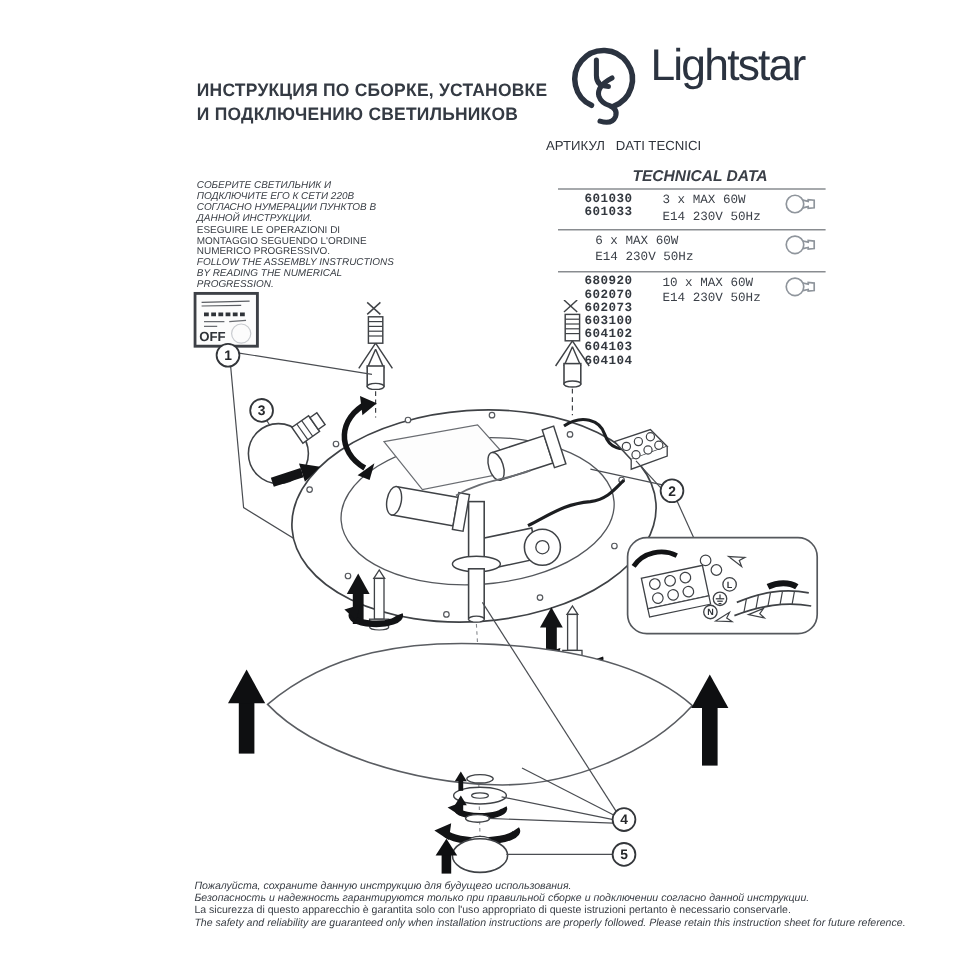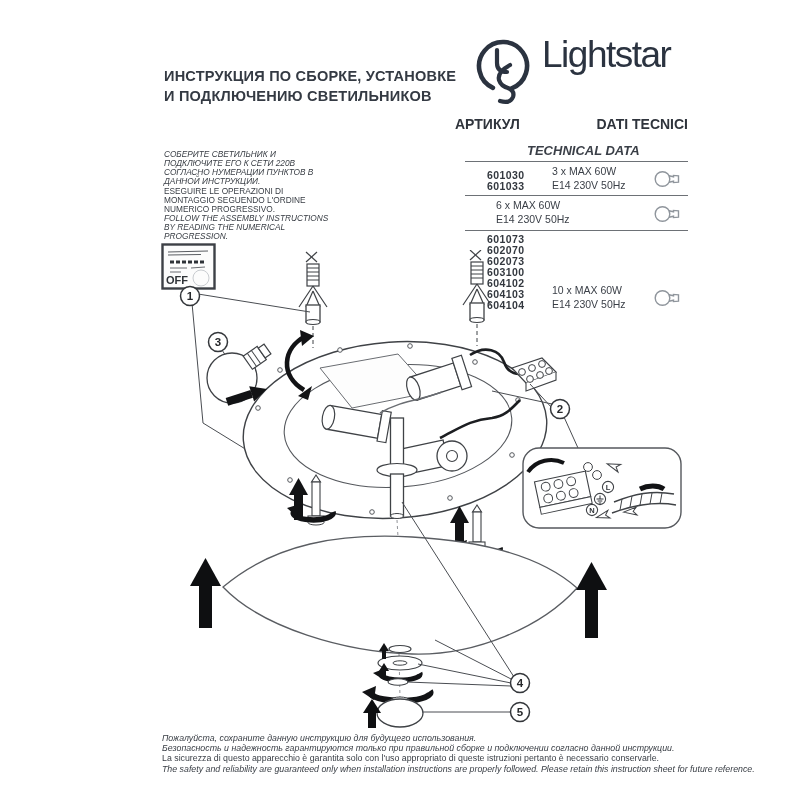--- a/index.html
+++ b/index.html
@@ -8,24 +8,24 @@
   .abs{position:absolute;}
 
   
   .title{left:164px;top:66px;font-size:15px;font-weight:bold;line-height:1.35;
          color:#343a43;letter-spacing:.2px;transform:scaleX(.97);transform-origin:left top;}
   .logo{left:470px;top:34px;display:flex;align-items:flex-start;gap:6px;}
   .logo-word{font-size:37px;font-weight:500;color:#2b3340;letter-spacing:-1.5px;}
 
   
   .tech{left:455px;top:116px;width:233px;}
-  .tech-head{font-size:14px;font-weight:bold;color:#2f343c;display:flex;gap:9px;justify-content:space-between;}
+  .tech-head{font-size:11px;font-weight:normal;color:#2f343c;display:flex;gap:9px;}
   .tech-head2{font-size:13px;font-weight:bold;font-style:italic;color:#3a3f47;margin-left:72px;margin-top:11px;}
   .hr{border-top:1.3px solid #6d7176;margin:3px 0 3px 10px;}
-  .tgroup{display:flex;align-items:flex-end;padding-left:32px;}
+  .tgroup{display:flex;align-items:flex-start;padding-left:32px;font-family:Liberation Mono, monospace;}
   .arts{width:56px;font-size:10.5px;font-weight:bold;line-height:1.06;letter-spacing:.4px;color:#33383f;}
   .spec{font-size:10.5px;line-height:1.3;color:#3a3f47;margin-left:9px;width:98px;}
   .bulbic{margin-left:auto;margin-right:4px;flex:none;}
 
   
   .instr{left:164px;top:150px;width:172px;font-size:8.3px;line-height:1.1;color:#383d44;}
   .ru-b{font-weight:normal;font-style:italic;}
   .it-n{font-style:normal;}
   .en-i{font-style:italic;}
 
@@ -92,21 +92,21 @@
         <svg width="31" height="18" viewBox="0 0 31 18" fill="none" stroke="#8f959c" stroke-width="1.4">
           <circle cx="9.5" cy="9" r="7.3"></circle>
           <path d="M 16 5.8 L 20.5 6.8 L 20.5 5.4 L 25.5 5.9 L 25.5 12.1 L 20.5 12.6 L 20.5 11.2 L 16 12.2"></path>
         </svg>
       </span>
     </div>
     <div class="hr"></div>
 
     <div class="tgroup">
       <div class="arts">
-        <div>601073</div>
+        <div>680920</div>
         <div>602070</div>
         <div>602073</div>
         <div>603100</div>
         <div>604102</div>
         <div>604103</div>
         <div>604104</div>
       </div>
       <div class="spec">
         <div>10 x MAX 60W</div>
         <div>E14 230V 50Hz</div>

